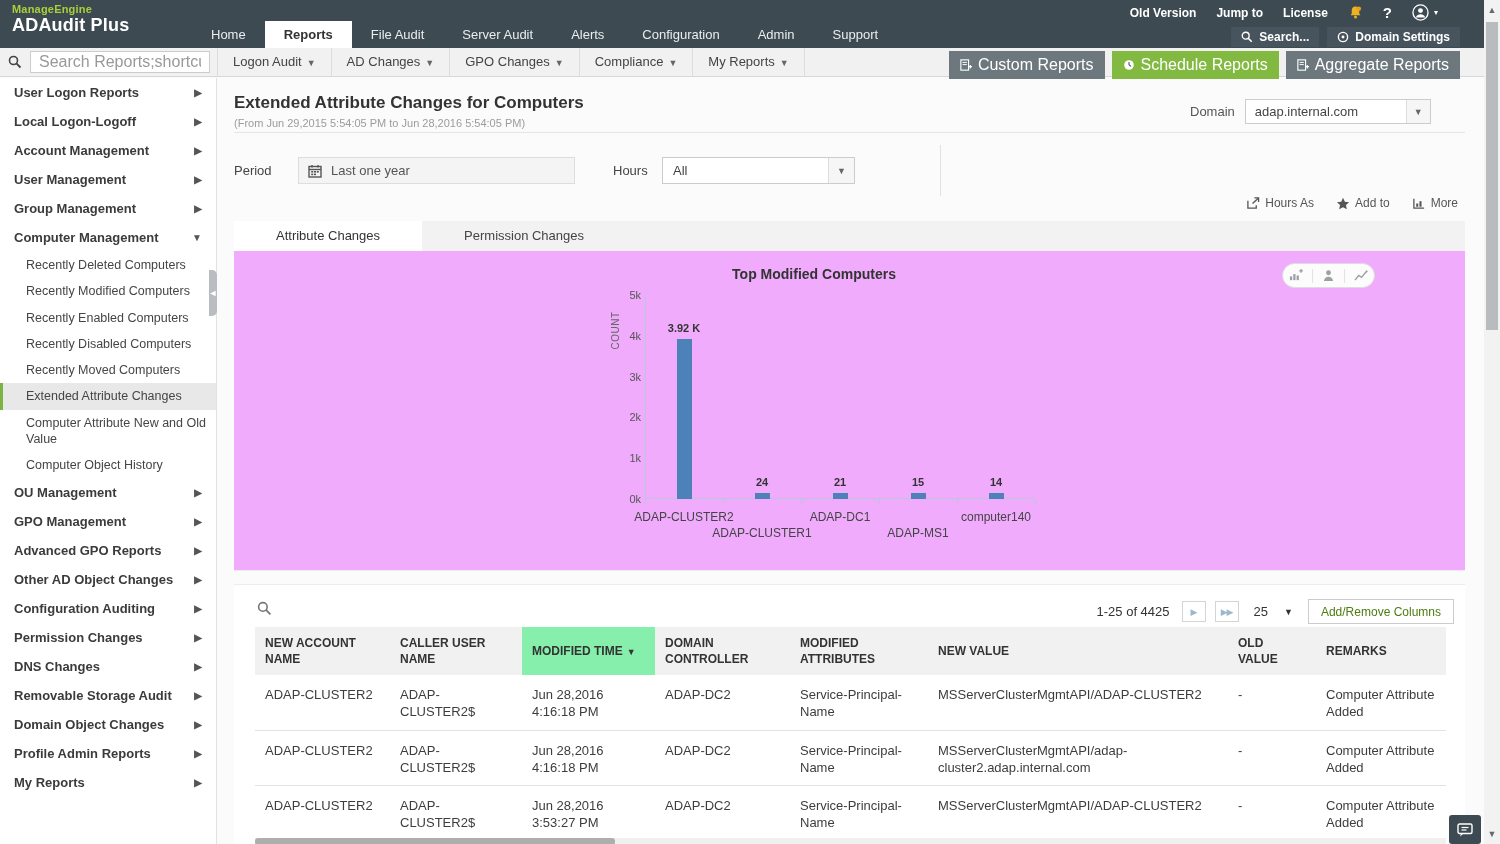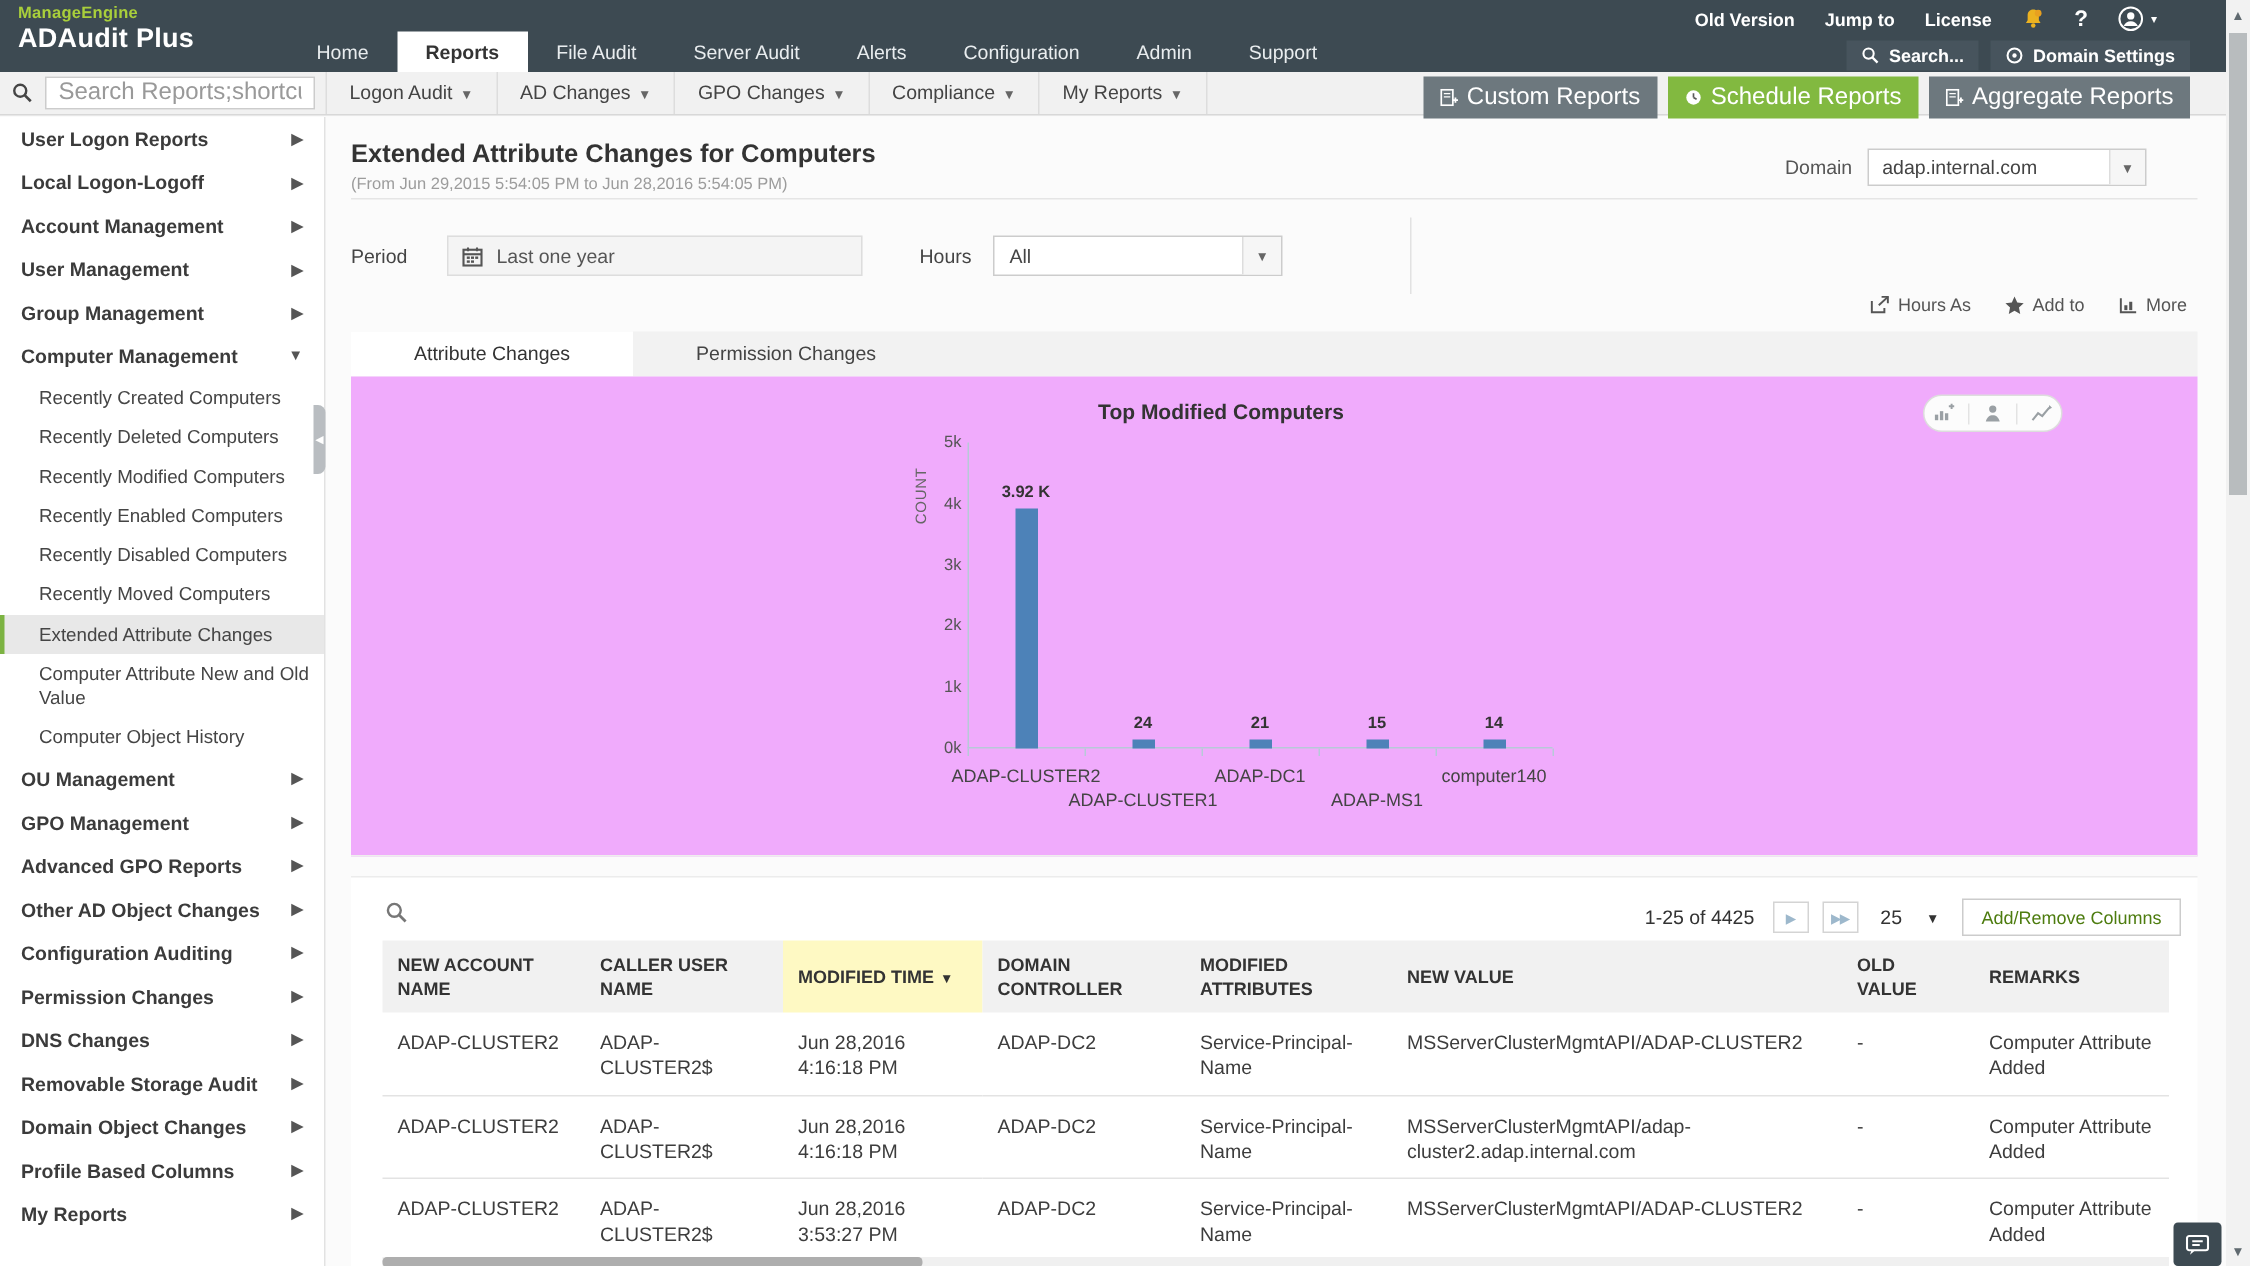--- a/index.html
+++ b/index.html
@@ -88,21 +88,21 @@
   .tbl-search { position:absolute; left:23px; top:16px; cursor:pointer; }
   .tbl-ctrl { position:absolute; right:11px; top:14px; display:flex; align-items:center; gap:9px; }
   .pg-range { font-size:13px; color:#333; margin-right:3px; }
   .pg-btn { width:24px; height:21px; border:1px solid #d4d4d4; background:#fff; display:flex; align-items:center; justify-content:center; font-size:9px; color:#9db8cc; cursor:pointer; letter-spacing:-1px; }
   .pg-size { font-size:13px; color:#333; display:flex; align-items:center; gap:16px; cursor:pointer; margin:0 6px; }
   .pg-size .caret { font-size:9px; color:#333; }
   .addrem { height:25px; border:1px solid #ccc; background:#fff; font-size:12px; color:#4d7c0f; display:flex; align-items:center; padding:0 12px; cursor:pointer; }
 
   .dtable { position:absolute; left:21px; top:42px; width:1191px; border-collapse:collapse; table-layout:fixed; }
   .dtable th { background:#f1f1f1; font-size:12px; font-weight:bold; color:#333; text-align:left; vertical-align:middle; padding:8px 10px; height:48px; text-transform:uppercase; line-height:1.35; }
-  .dtable th.sorted { background:#fef9c3; }
+  .dtable th.sorted { background:#86efac; }
   .dtable th .sort-caret { font-size:9px; margin-left:4px; color:#333; }
   .dtable td { font-size:13px; color:#3d3d3d; padding:12px 10px 8px 10px; height:55px; vertical-align:top; border-bottom:1px solid #e3e3e3; line-height:1.3; word-wrap:break-word; }
   .hscroll { position:absolute; left:21px; top:253px; width:1191px; height:7px; background:#f0f0f0; }
   .hscroll .thumb { position:absolute; left:0; top:0; width:360px; height:7px; background:#aeaeae; border-radius:3px; cursor:pointer; }
 
   
   .vscroll { position:absolute; right:0; top:0; width:16px; height:844px; background:#f2f2f2; z-index:9; }
   .vscroll .up, .vscroll .down { position:absolute; left:0; width:16px; height:16px; display:flex; align-items:center; justify-content:center; font-size:9px; color:#606a70; cursor:pointer; }
   .vscroll .up { top:2px; }
   .vscroll .down { bottom:2px; }
@@ -244,21 +244,20 @@
         <span class="arr">▶</span>
       </div>
       <div class="side-parent">
         <span>Group Management</span>
         <span class="arr">▶</span>
       </div>
       <div class="side-parent">
         <span>Computer Management</span>
         <span class="arr">▼</span>
       </div>
-      <div class="side-child">Recently Created Computers</div>
       <div class="side-child">Recently Deleted Computers</div>
       <div class="side-child">Recently Modified Computers</div>
       <div class="side-child">Recently Enabled Computers</div>
       <div class="side-child">Recently Disabled Computers</div>
       <div class="side-child">Recently Moved Computers</div>
       <div class="side-child selected">Extended Attribute Changes</div>
       <div class="side-child">Computer Attribute New and Old Value</div>
       <div class="side-child">Computer Object History</div>
       <div class="side-parent">
         <span>OU Management</span>
@@ -290,21 +289,21 @@
       </div>
       <div class="side-parent">
         <span>Removable Storage Audit</span>
         <span class="arr">▶</span>
       </div>
       <div class="side-parent">
         <span>Domain Object Changes</span>
         <span class="arr">▶</span>
       </div>
       <div class="side-parent">
-        <span>Profile Based Columns</span>
+        <span>Profile Admin Reports</span>
         <span class="arr">▶</span>
       </div>
       <div class="side-parent">
         <span>My Reports</span>
         <span class="arr">▶</span>
       </div>
     </div>
   <div class="side-handle">◄</div>
 
   <div class="main">

